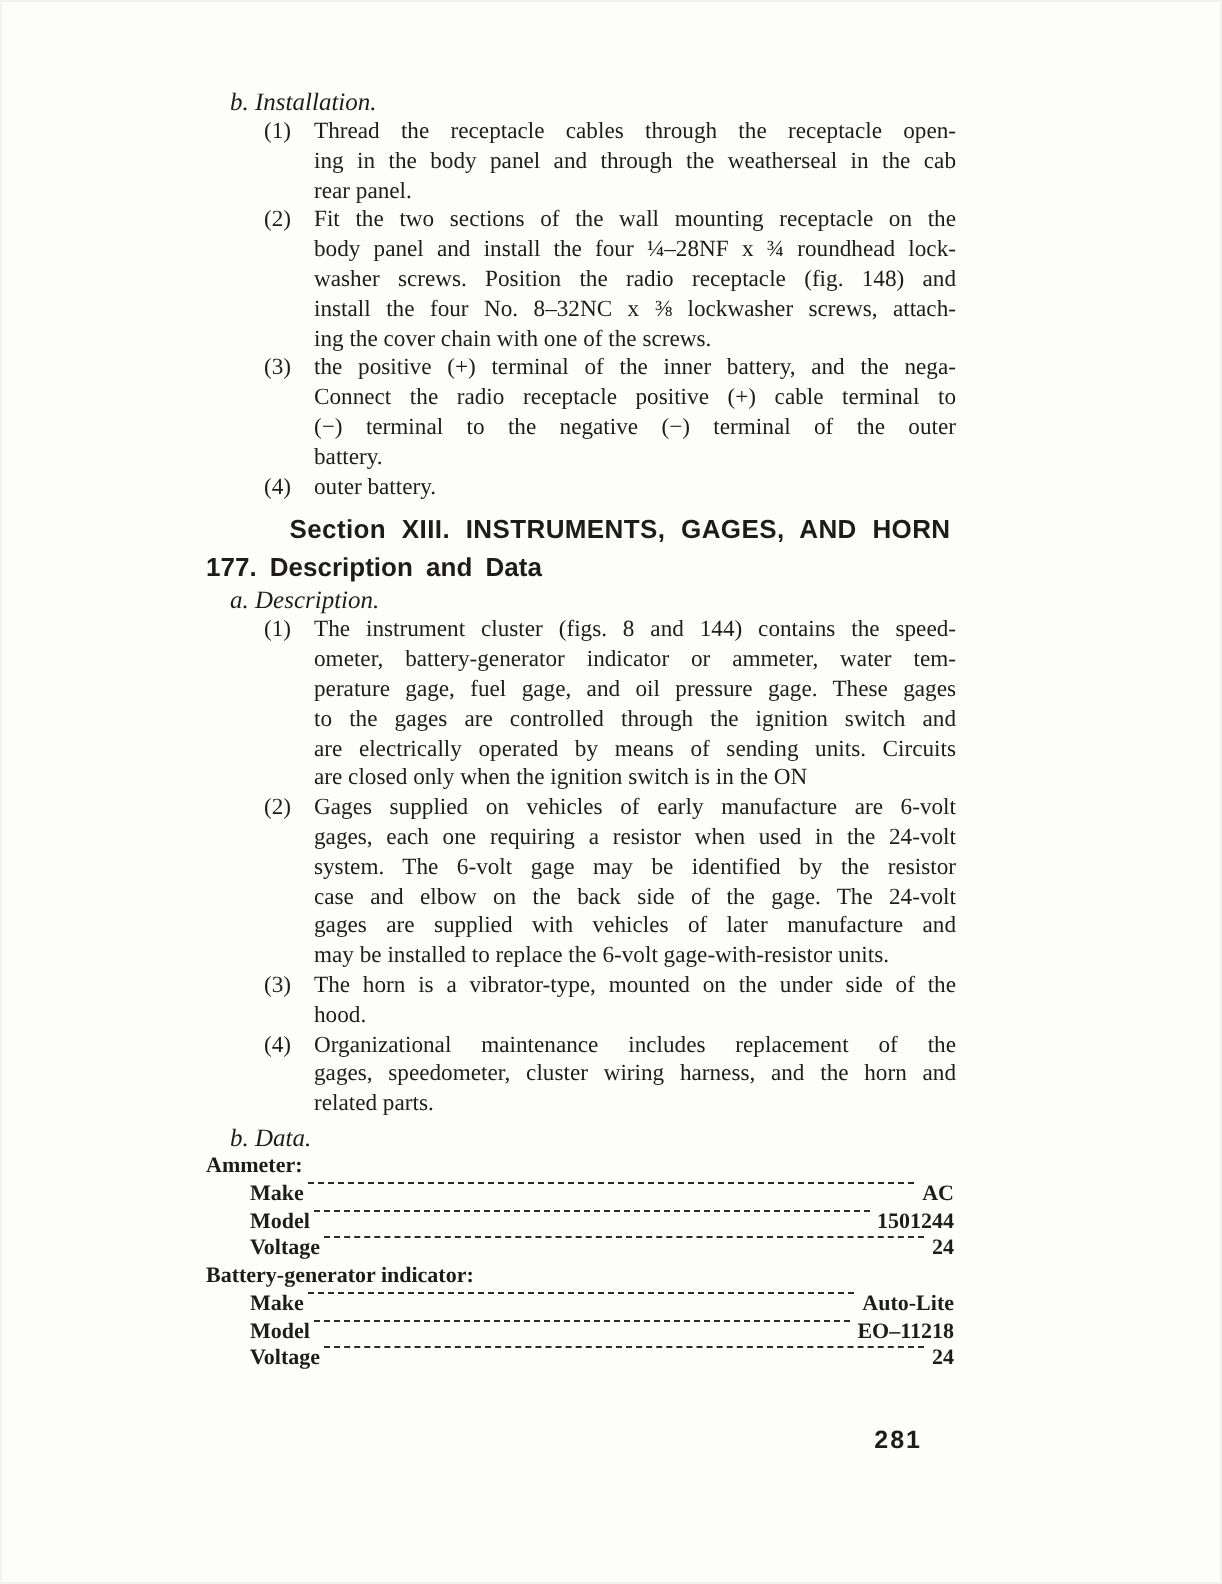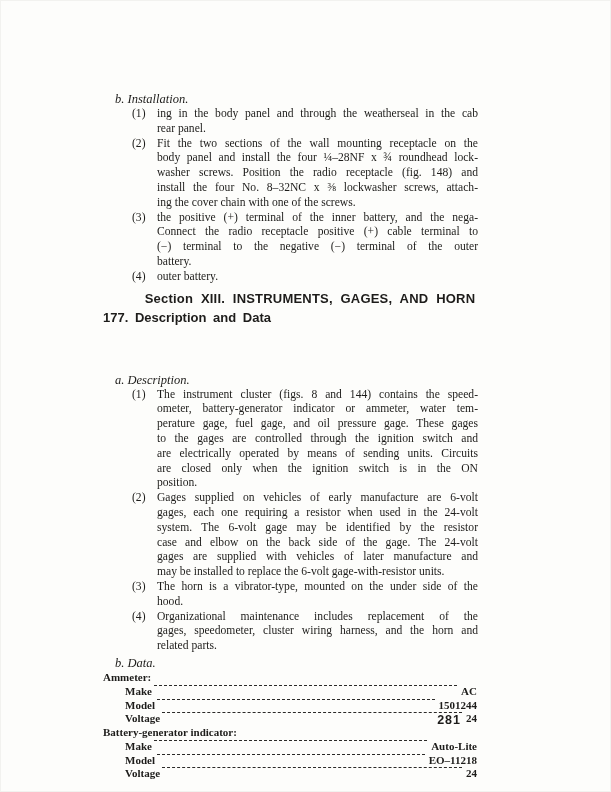--- a/index.html
+++ b/index.html
@@ -2,21 +2,21 @@
 <html><head>
 <meta charset="utf-8">
 <style>
   html,body{margin:0;padding:0;background:#ffffff;}
   .page{
     position:relative;width:611px;height:792px;background:#fdfdfb;
     font-family:"Liberation Serif",serif;color:#1d1c1a;overflow:hidden;
     box-shadow:inset 0 0 0 1px #f2f2ef;
   }
   .flow{position:absolute;top:44px;left:0;width:611px;}
-  .sub-head{font-style:italic;margin-left:115px;font-size:12.5px;line-height:15px;margin-top:48px;}
+  .sub-head{font-style:italic;margin-left:115px;font-size:12.5px;line-height:15px;}
   .items .item{display:flex;margin-left:132px;width:346px;font-size:11.6px;line-height:14.8px;}
   .inum{width:25px;flex:none;}
   .ilines{flex:1;}
   .jline{text-align:justify;text-align-last:justify;}
   .jline:last-child{text-align-last:left;}
   .section-head{
     margin:6px 0 4px 130px;width:360px;text-align:center;
     font-family:"Liberation Sans",sans-serif;font-weight:bold;font-size:13px;
     word-spacing:4px;line-height:15px;letter-spacing:.2px;
   }
@@ -42,20 +42,21 @@
   <div class="flow">
 
     <div class="sub-head">b. Installation.</div>
 
     <div class="items">
 
     <div class="item">
           <span class="inum">(1)</span>
           <div class="ilines">
 
+          <div class="jline">Thread the receptacle cables through the receptacle open-</div>
             <div class="jline">ing in the body panel and through the weatherseal in the cab</div>
             <div class="jline">rear panel.</div>
           </div>
         </div>
         <div class="item">
           <span class="inum">(2)</span>
           <div class="ilines">
 
           <div class="jline">Fit the two sections of the wall mounting receptacle on the</div>
             <div class="jline">body panel and install the four ¼–28NF x ¾ roundhead lock-</div>
@@ -94,21 +95,20 @@
     <div class="item">
           <span class="inum">(1)</span>
           <div class="ilines">
 
           <div class="jline">The instrument cluster (figs. 8 and 144) contains the speed-</div>
             <div class="jline">ometer, battery-generator indicator or ammeter, water tem-</div>
             <div class="jline">perature gage, fuel gage, and oil pressure gage.  These gages</div>
             <div class="jline">to the gages are controlled through the ignition switch and</div>
             <div class="jline">are electrically operated by means of sending units.  Circuits</div>
             <div class="jline">are closed only when the ignition switch is in the ON</div>
-            <div class="jline">position.</div>
           </div>
         </div>
         <div class="item">
           <span class="inum">(2)</span>
           <div class="ilines">
 
           <div class="jline">Gages supplied on vehicles of early manufacture are 6-volt</div>
             <div class="jline">gages, each one requiring a resistor when used in the 24-volt</div>
             <div class="jline">system.  The 6-volt gage may be identified by the resistor</div>
             <div class="jline">case and elbow on the back side of the gage.  The 24-volt</div>

